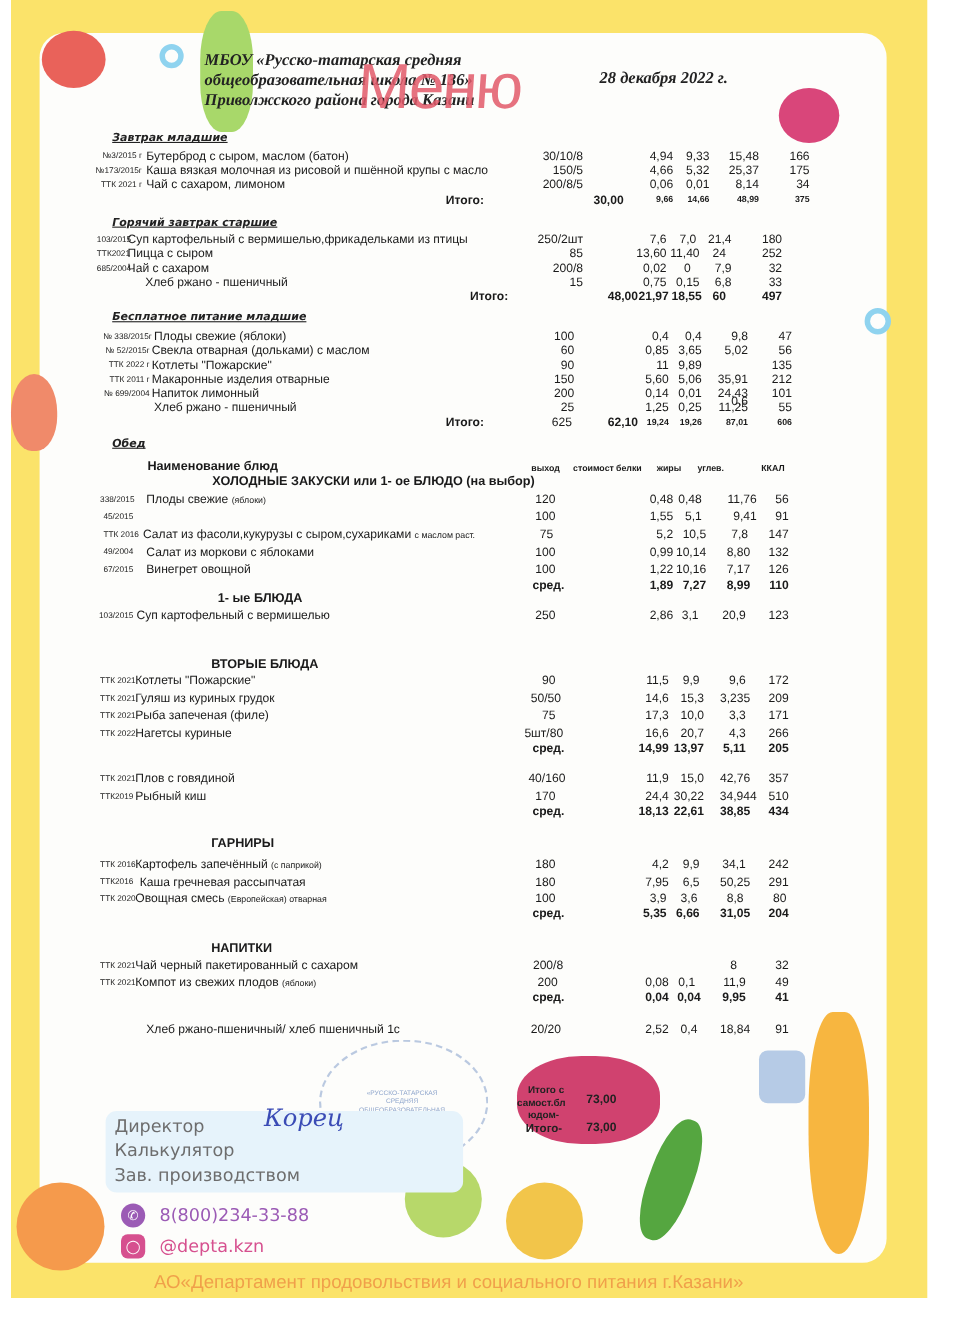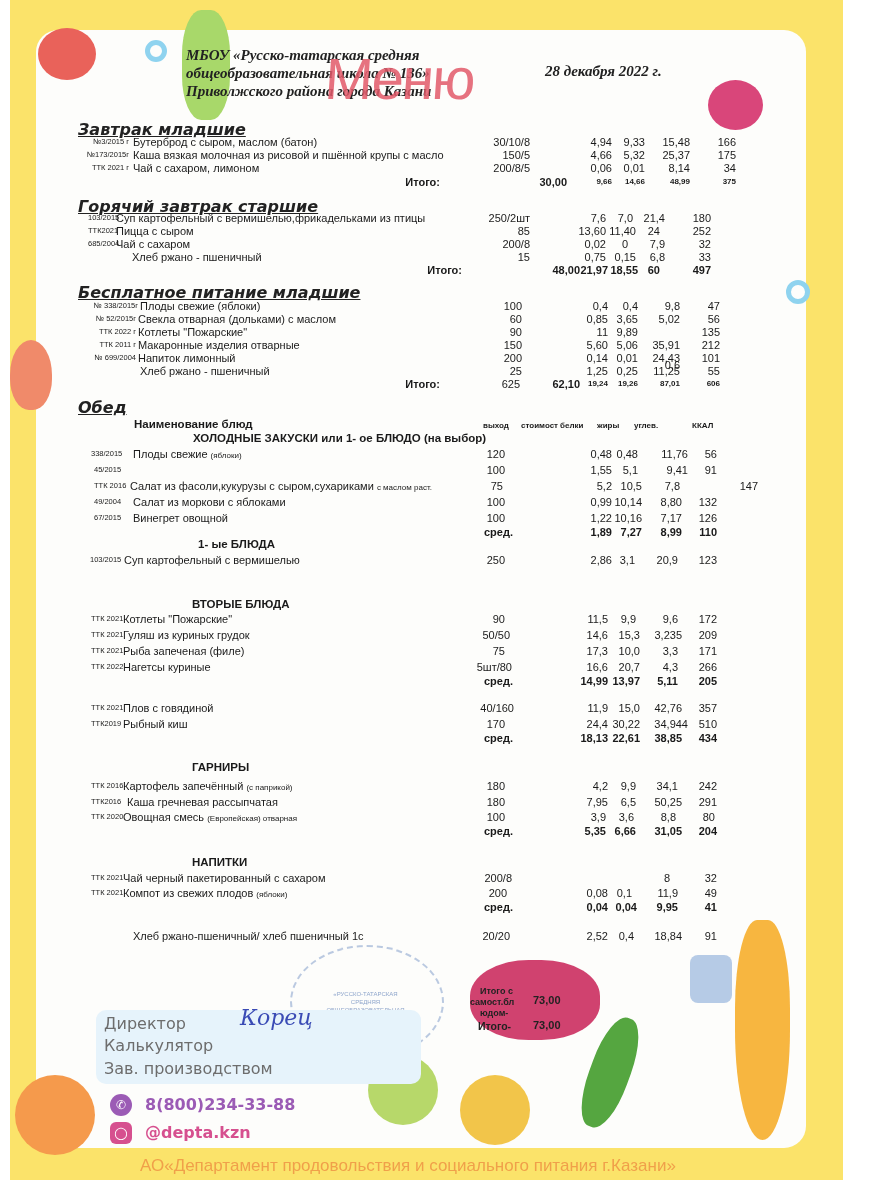--- a/index.html
+++ b/index.html
@@ -3,32 +3,32 @@
 <meta charset="utf-8">
 <style>
   html, body { margin:0; padding:0; background:#ffffff; }
   body { width:872px; height:1200px; position:relative; overflow:hidden; font-family:"Liberation Sans", sans-serif; color:#1a1a1a; }
   .frame { position:absolute; left:10px; top:0; width:833px; height:1180px; background:#fbe36a; }
   .panel { position:absolute; left:36px; top:30px; width:770px; height:1118px; background:#fdfdfb; border-radius:22px; }
   .footer-band { position:absolute; left:10px; top:1148px; width:833px; height:32px; }
   .footer-text { position:absolute; left:140px; top:1156px; font-size:17px; color:#f0a04a; }
   .hdr { position:absolute; font-family:"Liberation Serif", serif; font-style:italic; font-weight:bold; font-size:15px; line-height:18px; color:#222; }
   .menu-word { position:absolute; left:325px; top:45px; font-family:"Liberation Sans", sans-serif; font-size:58px; color:#e35a6a; opacity:0.85; letter-spacing:-2px; transform:skewX(-4deg); }
-  .sect { position:absolute; left:78px; font-family:"DejaVu Sans", sans-serif; font-style:italic; font-weight:bold; font-size:16px; text-decoration:underline; color:#222; }
+  .sect { position:absolute; left:102px; font-family:"DejaVu Sans", sans-serif; font-style:italic; font-weight:bold; font-size:10px; text-decoration:underline; color:#222; }
   .row { position:absolute; left:0; width:872px; height:14px; font-size:11px; line-height:14px; }
   .row span { position:absolute; white-space:nowrap; }
   .code { font-size:7.5px; }
   .small { font-size:8px; }
   .bold { font-weight:bold; }
   .rt { transform:translateX(-100%); }
   .subhead { position:absolute; font-weight:bold; font-size:11.5px; }
   .colhdr { position:absolute; font-size:8px; font-weight:bold; }
   .sig { position:absolute; left:96px; top:1010px; width:325px; height:74px; background:#e6f3fb; border-radius:10px; }
   .sig-line { position:absolute; left:104px; font-size:16px; color:#6d6d6d; font-family:"DejaVu Sans", sans-serif; }
-  .contact { position:absolute; left:145px; font-size:16px; font-weight:bold; font-family:"DejaVu Sans", sans-serif; }
+  .contact { position:absolute; left:145px; font-size:16px; font-weight:normal; font-family:"DejaVu Sans", sans-serif; }
   .cicon { position:absolute; left:110px; width:22px; height:22px; border-radius:50%; color:#fff; font-size:12px; text-align:center; line-height:22px; }
   .totals { position:absolute; font-size:9px; font-weight:bold; color:#222; }
   .deco { position:absolute; border-radius:50%; }
   .ring { position:absolute; border-radius:50%; border:5px solid #8fd3ef; background:transparent; }
   .stamp { position:absolute; left:290px; top:945px; width:150px; height:110px; border-radius:50%; border:2px dashed #9fb4d6; opacity:0.7; }
   .stamp-text { position:absolute; left:318px; top:990px; font-size:6px; color:#8fa6cc; width:95px; text-align:center; line-height:8px; }
   .signature { position:absolute; left:240px; top:1005px; font-family:"DejaVu Serif", serif; font-style:italic; font-size:22px; color:#3a4bb5; }
 </style>
 </head>
 <body>
@@ -232,21 +232,21 @@
   <span class="rt" style="left:688px;">9,41</span>
   <span class="rt" style="left:717px;">91</span>
 </div>
 <div class="row" style="top:479px;">
   <span class="code" style="left:94px;">ТТК 2016</span>
   <span style="left:130px;"><span style="position:static;">Салат из фасоли,кукурузы с сыром,сухариками</span> <span class="small" style="position:static;">с маслом раст.</span></span>
   <span class="rt" style="left:503px;">75</span>
   <span class="rt" style="left:612px;">5,2</span>
   <span class="rt" style="left:642px;">10,5</span>
   <span class="rt" style="left:680px;">7,8</span>
-  <span class="rt" style="left:717px;margin-left:41px;">147</span>
+  <span class="rt" style="left:717px;">147</span>
 </div>
 <div class="row" style="top:495px;">
   <span class="code" style="left:94px;">49/2004</span>
   <span style="left:133px;">Салат из моркови с яблоками</span>
   <span class="rt" style="left:505px;">100</span>
   <span class="rt" style="left:612px;">0,99</span>
   <span class="rt" style="left:642px;">10,14</span>
   <span class="rt" style="left:682px;">8,80</span>
   <span class="rt" style="left:717px;">132</span>
 </div>

